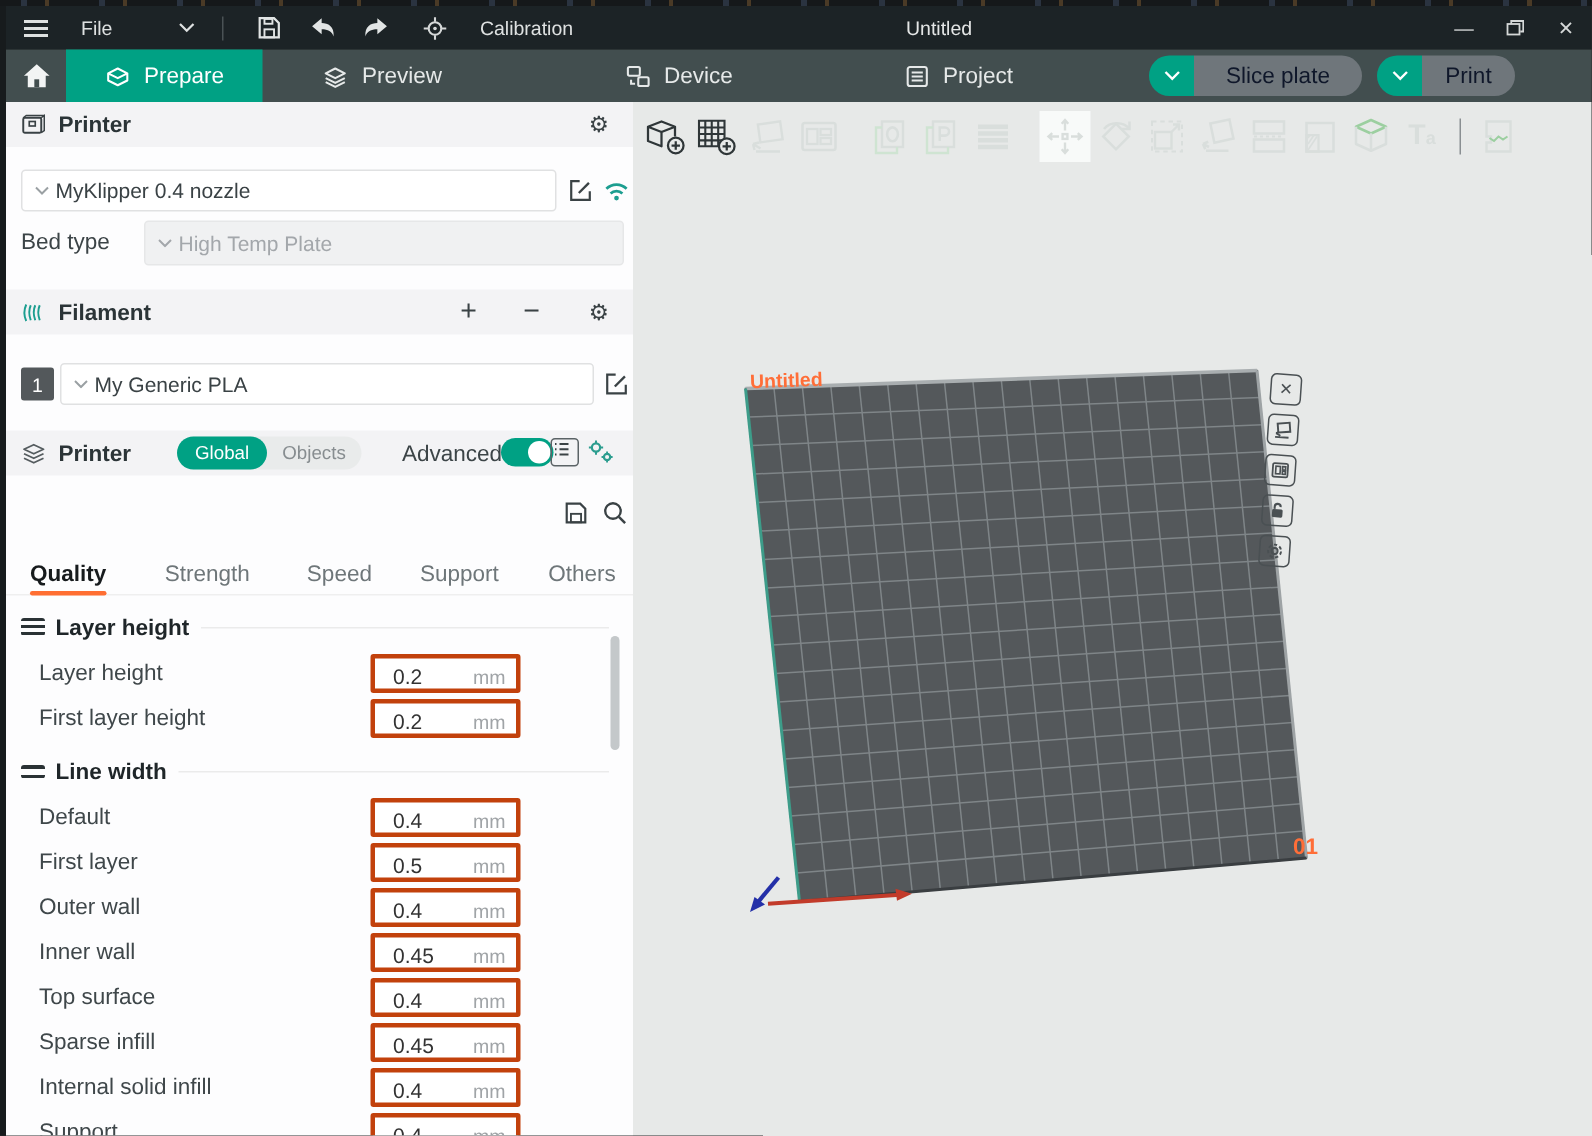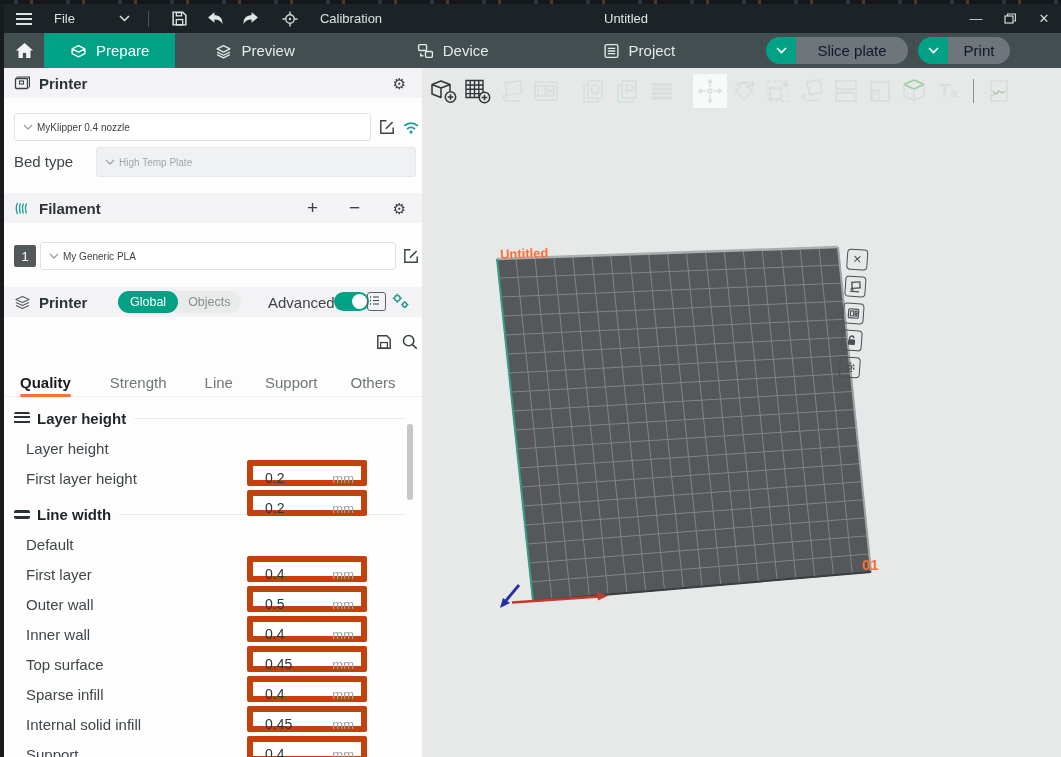--- a/index.html
+++ b/index.html
@@ -33,21 +33,21 @@
   .action-chev { width:30px; height:27px; background:#00a184; border-radius:14px 0 0 14px; display:flex; align-items:center; justify-content:center; }
   .action-pill { height:27px; background:#6f767b; border-radius:0 14px 14px 0; color:#0f172a; font-size:15px; display:flex; align-items:center; justify-content:center; }
 
   
   .sidebar { position:absolute; left:4px; top:68px; width:418px; height:689px; background:#fdfdfe; overflow:hidden; }
   .sec-header { position:absolute; left:0; width:418px; height:30px; background:#f3f3f5; display:flex; align-items:center; }
   .sec-title { font-size:15px; font-weight:700; color:#2b3437; margin-left:8px; }
   .gear { font-size:15px; color:#3a4245; line-height:1; cursor:pointer; }
   .icon16 { width:17px; height:17px; margin-left:10px; flex:none; }
   .combo { position:absolute; height:28px; border:1px solid #e0e1e2; border-radius:3px; background:#fff;
-    display:flex; align-items:center; font-size:10px; color:#3a4245; cursor:pointer; }
+    display:flex; align-items:center; font-size:14px; color:#3a4245; cursor:pointer; }
   .combo .chev { margin:0 4px 0 8px; color:#9aa0a3; }
   .combo.disabled { background:#f0f1f2; border-color:#e6e7e8; color:#a3a7ab; }
   .side-icon { position:absolute; width:18px; height:18px; cursor:pointer; }
   .label15 { font-size:15px; color:#3c4447; }
   .slot-badge { position:absolute; width:22px; height:22px; background:#53585b; color:#fff; border-radius:2px;
     display:flex; align-items:center; justify-content:center; font-size:13px; cursor:pointer; }
 
   .scope-pill { position:absolute; left:114px; top:4px; height:22px; background:#e9ebeb; border-radius:11px; display:flex; align-items:center; cursor:pointer; }
   .scope-global { height:22px; padding:0 12px; background:#00a184; border-radius:11px; color:#fff; font-size:12.5px; display:flex; align-items:center; }
   .scope-objects { padding:0 10px; color:#878d90; font-size:12.5px; }
@@ -62,21 +62,21 @@
 
   .param-area { position:absolute; left:0; top:330px; width:418px; height:359px; overflow:hidden; }
   .group-header { display:flex; align-items:center; height:28px; margin:6px 16px 2px 10px; }
   .group-icon { width:16px; height:12px; margin-right:7px; flex:none; }
   .layer-height-icon { background:repeating-linear-gradient(#2a3235 0 2px, transparent 2px 4.5px); border-radius:2px; }
   .line-width-icon { height:9px; background:repeating-linear-gradient(#2a3235 0 2.5px, transparent 2.5px 6.5px); border-radius:2px; }
   .group-title { font-size:15px; font-weight:700; color:#1f2629; white-space:nowrap; }
   .group-rule { flex:1; height:1px; background:#ebebeb; margin-left:8px; }
   .param-row { position:relative; height:30px; }
   .row-label { position:absolute; left:22px; top:6px; font-size:15px; color:#3f474a; white-space:nowrap; }
-  .val-box { position:absolute; left:243px; top:2px; width:120px; height:26px; border:6px solid #c2410c; border-radius:2px; background:#fff;margin-top:24px; }
+  .val-box { position:absolute; left:243px; top:2px; width:100px; height:26px; border:3px solid #c2410c; border-radius:2px; background:#fff; }
   .val-box input { position:absolute; left:0; top:0; width:85px; height:24px; border:0; outline:0; padding-left:12px; font-size:14px; color:#333; font-family:"Liberation Sans",sans-serif; background:transparent; }
   .val-box .unit { position:absolute; right:7px; top:5px; font-size:13px; color:#a0a4a7; }
   .scroll-thumb { position:absolute; left:403px; top:356px; width:6px; height:76px; background:#c4c8ca; border-radius:3px; cursor:pointer; }
 
   
   .viewport { position:absolute; left:422px; top:68px; width:639px; height:689px; background:#e7e9e8; }
   .vtoolbar { position:absolute; left:5px; top:6px; display:flex; align-items:center; }
   .vt-btn { width:34px; height:34px; display:flex; align-items:center; justify-content:center; cursor:pointer; flex:none; }
   .vt-btn.hl { background:#f8faf9; }
   .vt-sep { width:1px; height:24px; background:#8a8f92; margin:0 8px; } .gap16 { width:14px; }
@@ -280,21 +280,21 @@
         <rect x="5" y="8.5" width="6" height="5" fill="none" stroke="#3a4245" stroke-width="1.1"></rect>
       </svg>
     <svg class="side-icon" style="left:397px; top:265px;" viewBox="0 0 16 16">
         <circle cx="6.8" cy="6.8" r="4.6" fill="none" stroke="#3a4245" stroke-width="1.4"></circle>
         <path d="M10.3 10.3 L14 14" stroke="#3a4245" stroke-width="1.5"></path>
       </svg>
 
     <div class="param-tabs">
       <span class="ptab active" style="margin-left:16px;">Quality</span>
       <span class="ptab" style="margin-left:39px;">Strength</span>
-      <span class="ptab" style="margin-left:38px;">Line</span>
+      <span class="ptab" style="margin-left:38px;">Speed</span>
       <span class="ptab" style="margin-left:32px;">Support</span>
       <span class="ptab" style="margin-left:33px;">Others</span>
     </div>
 
     <div class="param-area">
     <div class="param-group">
       <div class="group-header">
         <span class="group-icon layer-height-icon"></span>
         <span class="group-title">Layer height</span>
         <span class="group-rule"></span>

